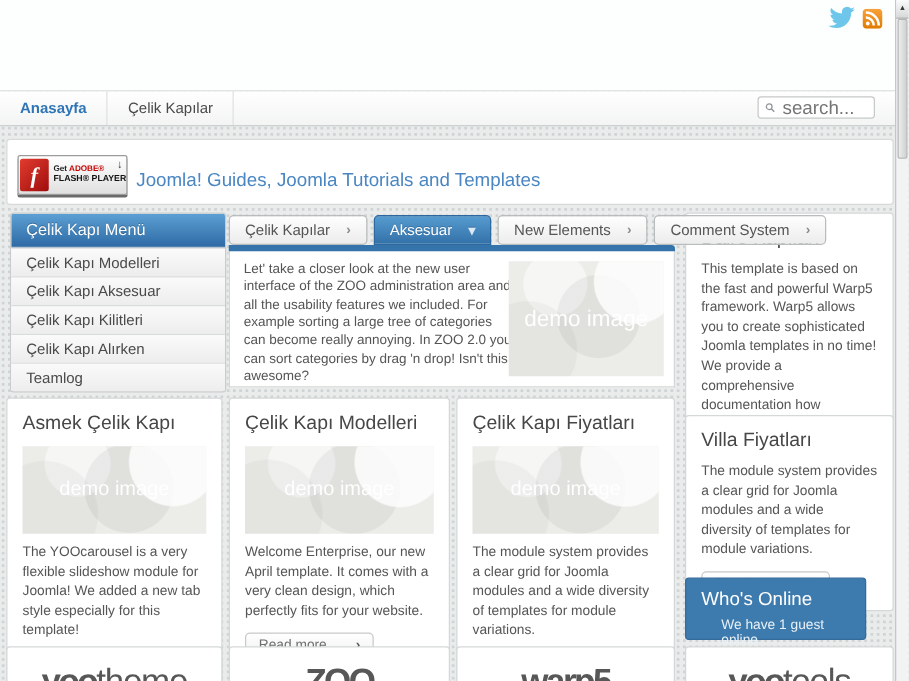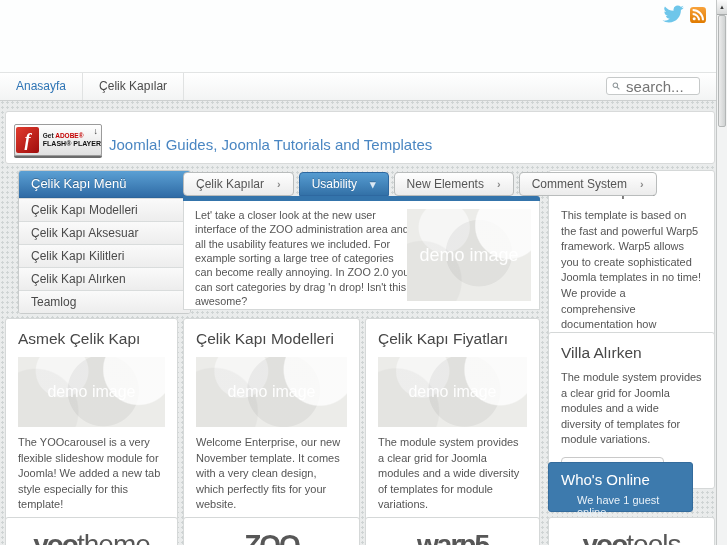--- a/index.html
+++ b/index.html
@@ -14,35 +14,35 @@
   .scrollbar{position:absolute;right:0;top:0;width:11px;height:545px;background:#f2f3f3;border-left:1px solid #c4c7c7;box-sizing:border-box;z-index:60}
   .sb-btn{height:14px;background:linear-gradient(#fbfbfb,#d7d9d9);border-bottom:1px solid #a9acac;font-size:6px;color:#3a3a3a;display:flex;align-items:center;justify-content:center;cursor:pointer}
   .sb-thumb{position:absolute;top:15px;left:1px;width:8px;height:112px;background:linear-gradient(90deg,#ececec,#cfd2d2);border:1px solid #b3b6b6;border-radius:2px;box-sizing:border-box;cursor:grab}
   
   .header{position:absolute;left:0;top:0;width:716px;height:72px;background:#fdfefe;}
   .social{position:absolute;top:5px;right:10px;display:flex;gap:5px;align-items:center}
   .social svg{display:block;cursor:pointer}
   
   .navbar{position:absolute;left:0;top:72px;width:716px;height:27px;background:linear-gradient(#ffffff,#f3f4f4);border-top:1px solid #e2e4e4;border-bottom:1px solid #cdd0d0;display:flex;z-index:5}
   .nav-item{padding:0 16px;line-height:27px;font-size:12px;color:#4a4a4a;border-right:1px solid #e0e2e2;cursor:pointer;white-space:nowrap}
-  .nav-item.active{color:#2f75b5;font-weight:normal}
+  .nav-item.active{color:#2f75b5;font-weight:bold}
   .search-box{position:absolute;right:16px;top:4px;width:94px;height:18px;background:#fff;border:1px solid #c6c9c9;border-radius:3px;box-sizing:border-box;display:flex;align-items:center;padding:0 5px;gap:4px}
   .search-box input{border:none;outline:none;background:transparent;width:100%;font-size:15px;color:#8a8a8a;font-family:"Liberation Sans",sans-serif}
   
   .banner{position:absolute;left:5px;top:111px;width:710px;height:53px;background:#fff;border:1px solid #d8dada;border-radius:3px;box-sizing:border-box;display:flex;align-items:flex-end;padding:0 0 7px 8px}
   .flash-badge{position:relative;width:86px;height:30px;border:1px solid #9b9b9b;border-radius:2px;background:linear-gradient(#ffffff,#e0e0e0);box-shadow:0 2px 0 #6b6b6b;display:flex;align-items:center;cursor:pointer;flex:0 0 auto}
   .flash-f{width:24px;height:26px;margin-left:1px;background:linear-gradient(135deg,#e23c2e,#9f0d0d);color:#fff;font:italic bold 18px "Liberation Serif",serif;display:flex;align-items:center;justify-content:center;border-radius:2px}
   .flash-lines{margin-left:4px;line-height:1.15}
   .fl1{font-size:6.5px;color:#222;font-weight:bold;white-space:nowrap}
   .fl1 .adobe{color:#c40000}
   .fl2{font-size:7px;color:#111;font-weight:bold;white-space:nowrap}
   .flash-arrow{position:absolute;right:3px;top:1px;font-size:9px;color:#333;font-weight:bold}
   .banner-link{margin-left:7px;margin-bottom:3px;font-size:15px;color:#4a86c2;cursor:pointer}
   
-  .menu-box{position:absolute;left:18px;top:170px;width:173px;background:#fff;border:1px solid #c9cccc;border-radius:3px;box-sizing:border-box;overflow:hidden;z-index:4}
+  .menu-box{position:absolute;left:8px;top:170px;width:173px;background:#fff;border:1px solid #c9cccc;border-radius:3px;box-sizing:border-box;overflow:hidden;z-index:4}
   .menu-head{height:26px;line-height:26px;padding-left:12px;color:#fff;font-size:13px;background:linear-gradient(#5ba0d4,#2f6ba5);border-bottom:1px solid #2c649a;text-shadow:0 -1px 0 rgba(0,0,0,0.25)}
   .menu-item{height:22px;line-height:22px;padding-left:12px;font-size:12px;color:#4a4a4a;background:linear-gradient(#fafafa,#ededed);border-top:1px solid #d9dcdc;cursor:pointer}
   .menu-item:first-of-type{border-top:none}
   
   .tabs{position:absolute;left:183px;top:172px;display:flex;gap:5px;height:24px;z-index:6}
   .tab{display:flex;align-items:center;gap:13px;padding:0 12px;font-size:12px;color:#555;background:linear-gradient(#fefefe,#ececec);border:1px solid #b9bcbc;border-radius:4px;box-sizing:border-box;cursor:pointer;white-space:nowrap}
   .tab .tab-icon{font-size:11px;color:#8a8a8a;font-weight:bold}
   .tab.active{background:linear-gradient(#569cd1,#3371a7);border-color:#2e68a0;color:#fff;border-radius:4px 4px 0 0;text-shadow:0 -1px 0 rgba(0,0,0,0.2)}
   .tab.active .tab-icon{color:#dce9f4}
   .tab-underline{position:absolute;left:183px;top:196px;width:357px;height:5px;background:#3474ab;z-index:5;border-radius:0 3px 0 0}
@@ -140,21 +140,21 @@
     <div class="menu-item">Çelik Kapı Alırken</div>
     <div class="menu-item">Teamlog</div>
   </div>
 
   <div class="tabs">
     <div class="tab">
       <span>Çelik Kapılar</span>
       <span class="tab-icon">›</span>
     </div>
     <div class="tab active">
-      <span>Usability</span>
+      <span>Aksesuar</span>
       <span class="tab-icon">▾</span>
     </div>
     <div class="tab">
       <span>New Elements</span>
       <span class="tab-icon">›</span>
     </div>
     <div class="tab">
       <span>Comment System</span>
       <span class="tab-icon">›</span>
     </div>
@@ -186,41 +186,41 @@
       <span>Read more...</span>
       <span class="chev">›</span>
     </div>
   </div>
 
   <div class="card a2">
     <h3>Çelik Kapı Modelleri</h3>
     <div class="card-demo demo">
         <span>demo image</span>
       </div>
-    <p>Welcome Enterprise, our new November template. It comes with a very clean design, which perfectly fits for your website.</p>
+    <p>Welcome Enterprise, our new April template. It comes with a very clean design, which perfectly fits for your website.</p>
     <div class="btn">
       <span>Read more...</span>
       <span class="chev">›</span>
     </div>
   </div>
 
   <div class="card a3">
     <h3>Çelik Kapı Fiyatları</h3>
     <div class="card-demo demo">
         <span>demo image</span>
       </div>
     <p>The module system provides a clear grid for Joomla modules and a wide diversity of templates for module variations.</p>
     <div class="btn">
       <span>Read more...</span>
       <span class="chev">›</span>
     </div>
   </div>
 
   <div class="card villa">
-    <h3>Villa Alırken</h3>
+    <h3>Villa Fiyatları</h3>
     <p>The module system provides a clear grid for Joomla modules and a wide diversity of templates for module variations.</p>
     <div class="btn">
       <span>Read more...</span>
       <span class="chev">›</span>
     </div>
   </div>
 
   <div class="online">
     <h3>Who's Online</h3>
     <p>We have 1 guest online</p>

